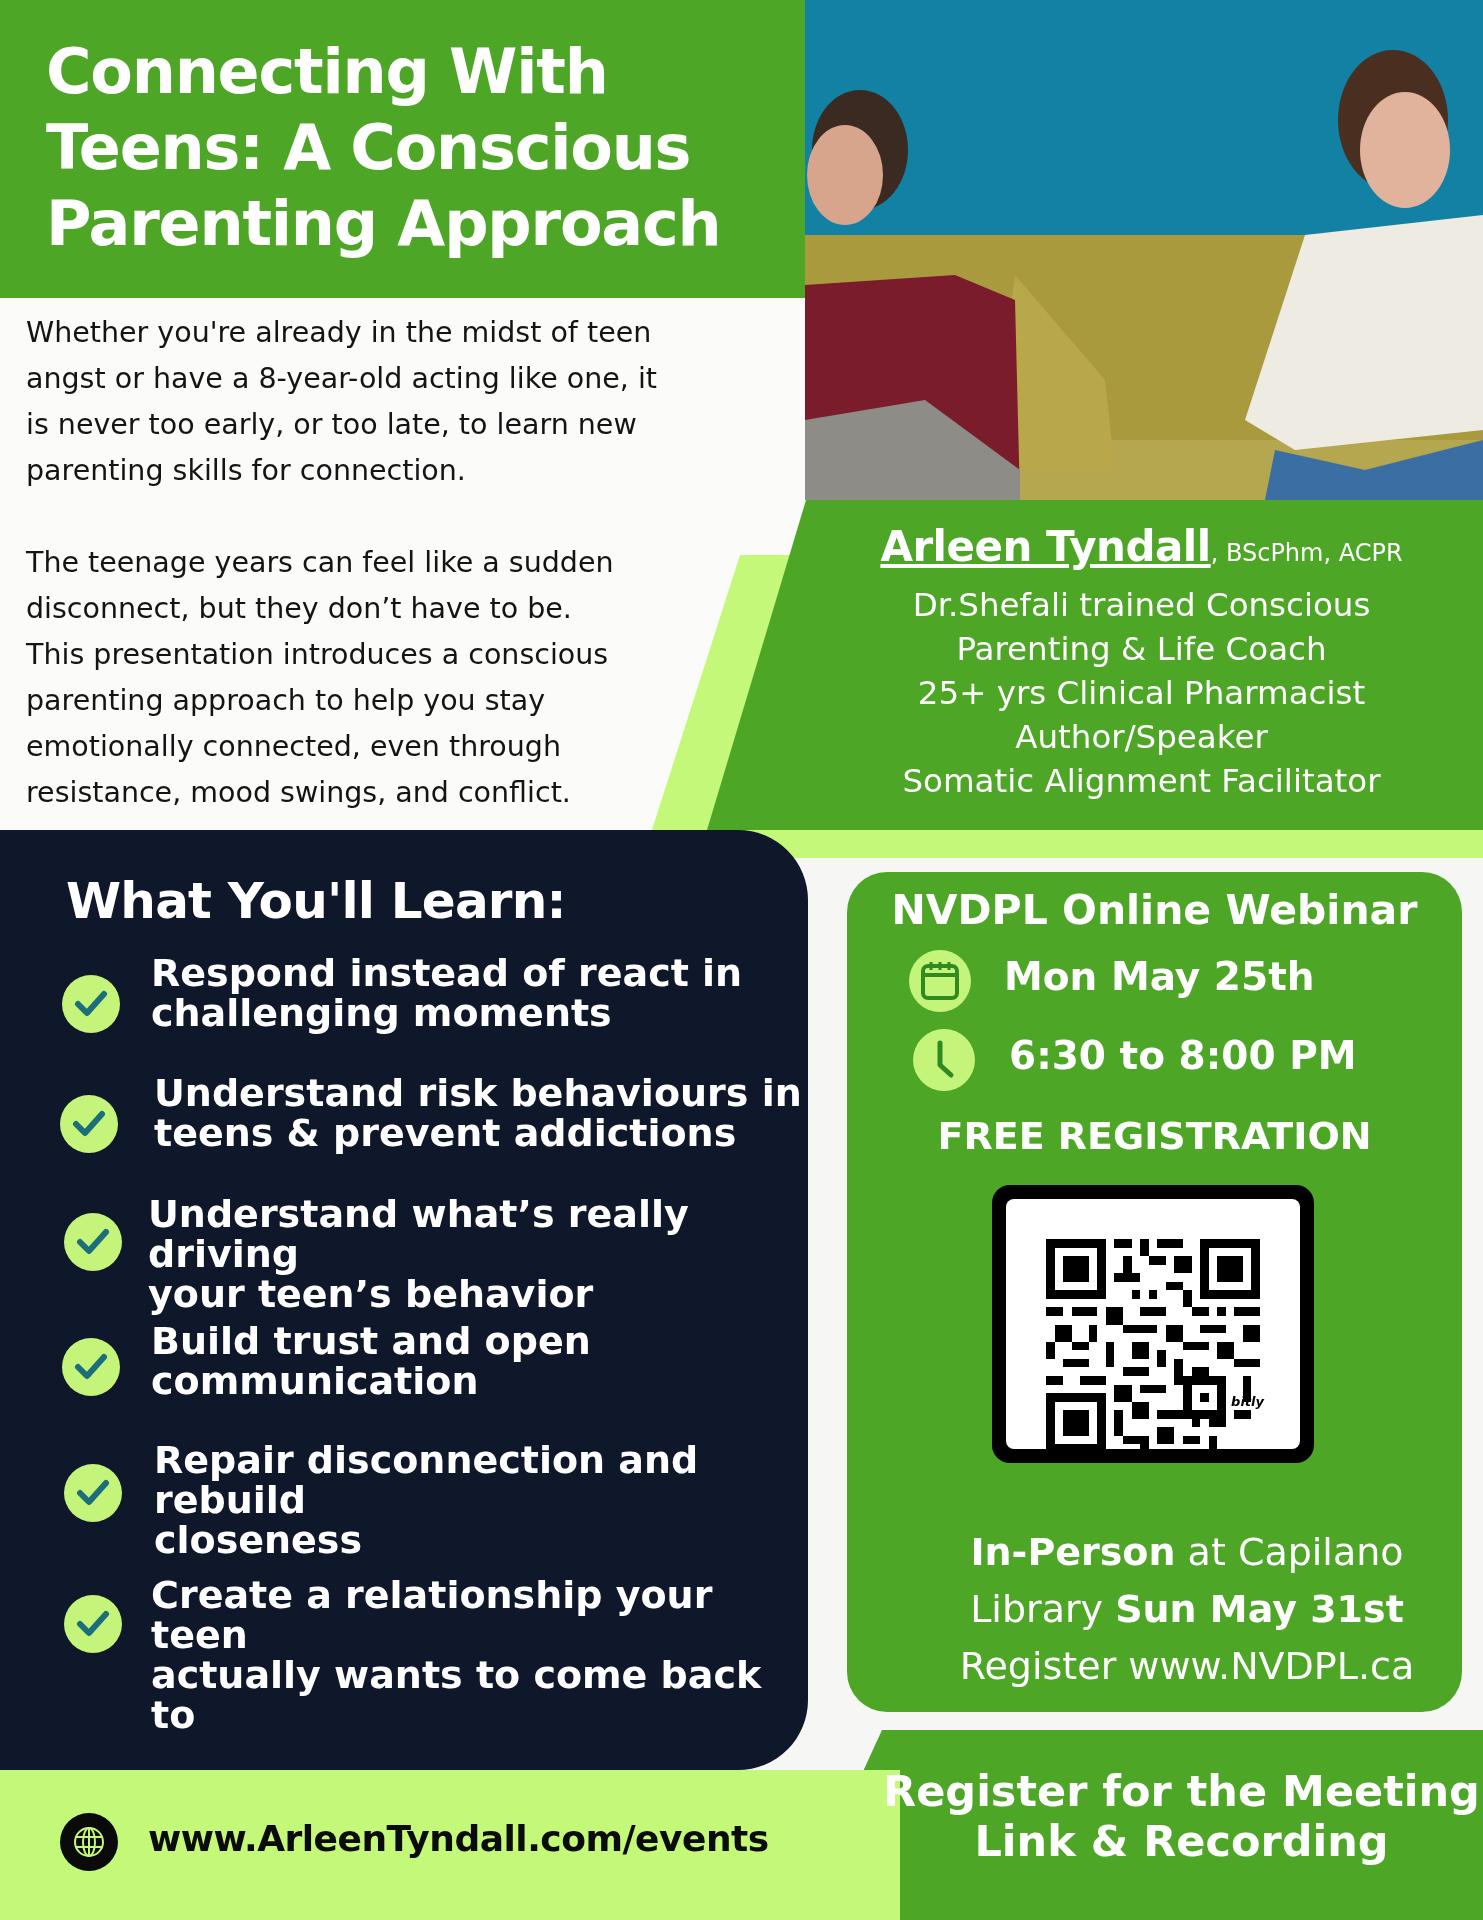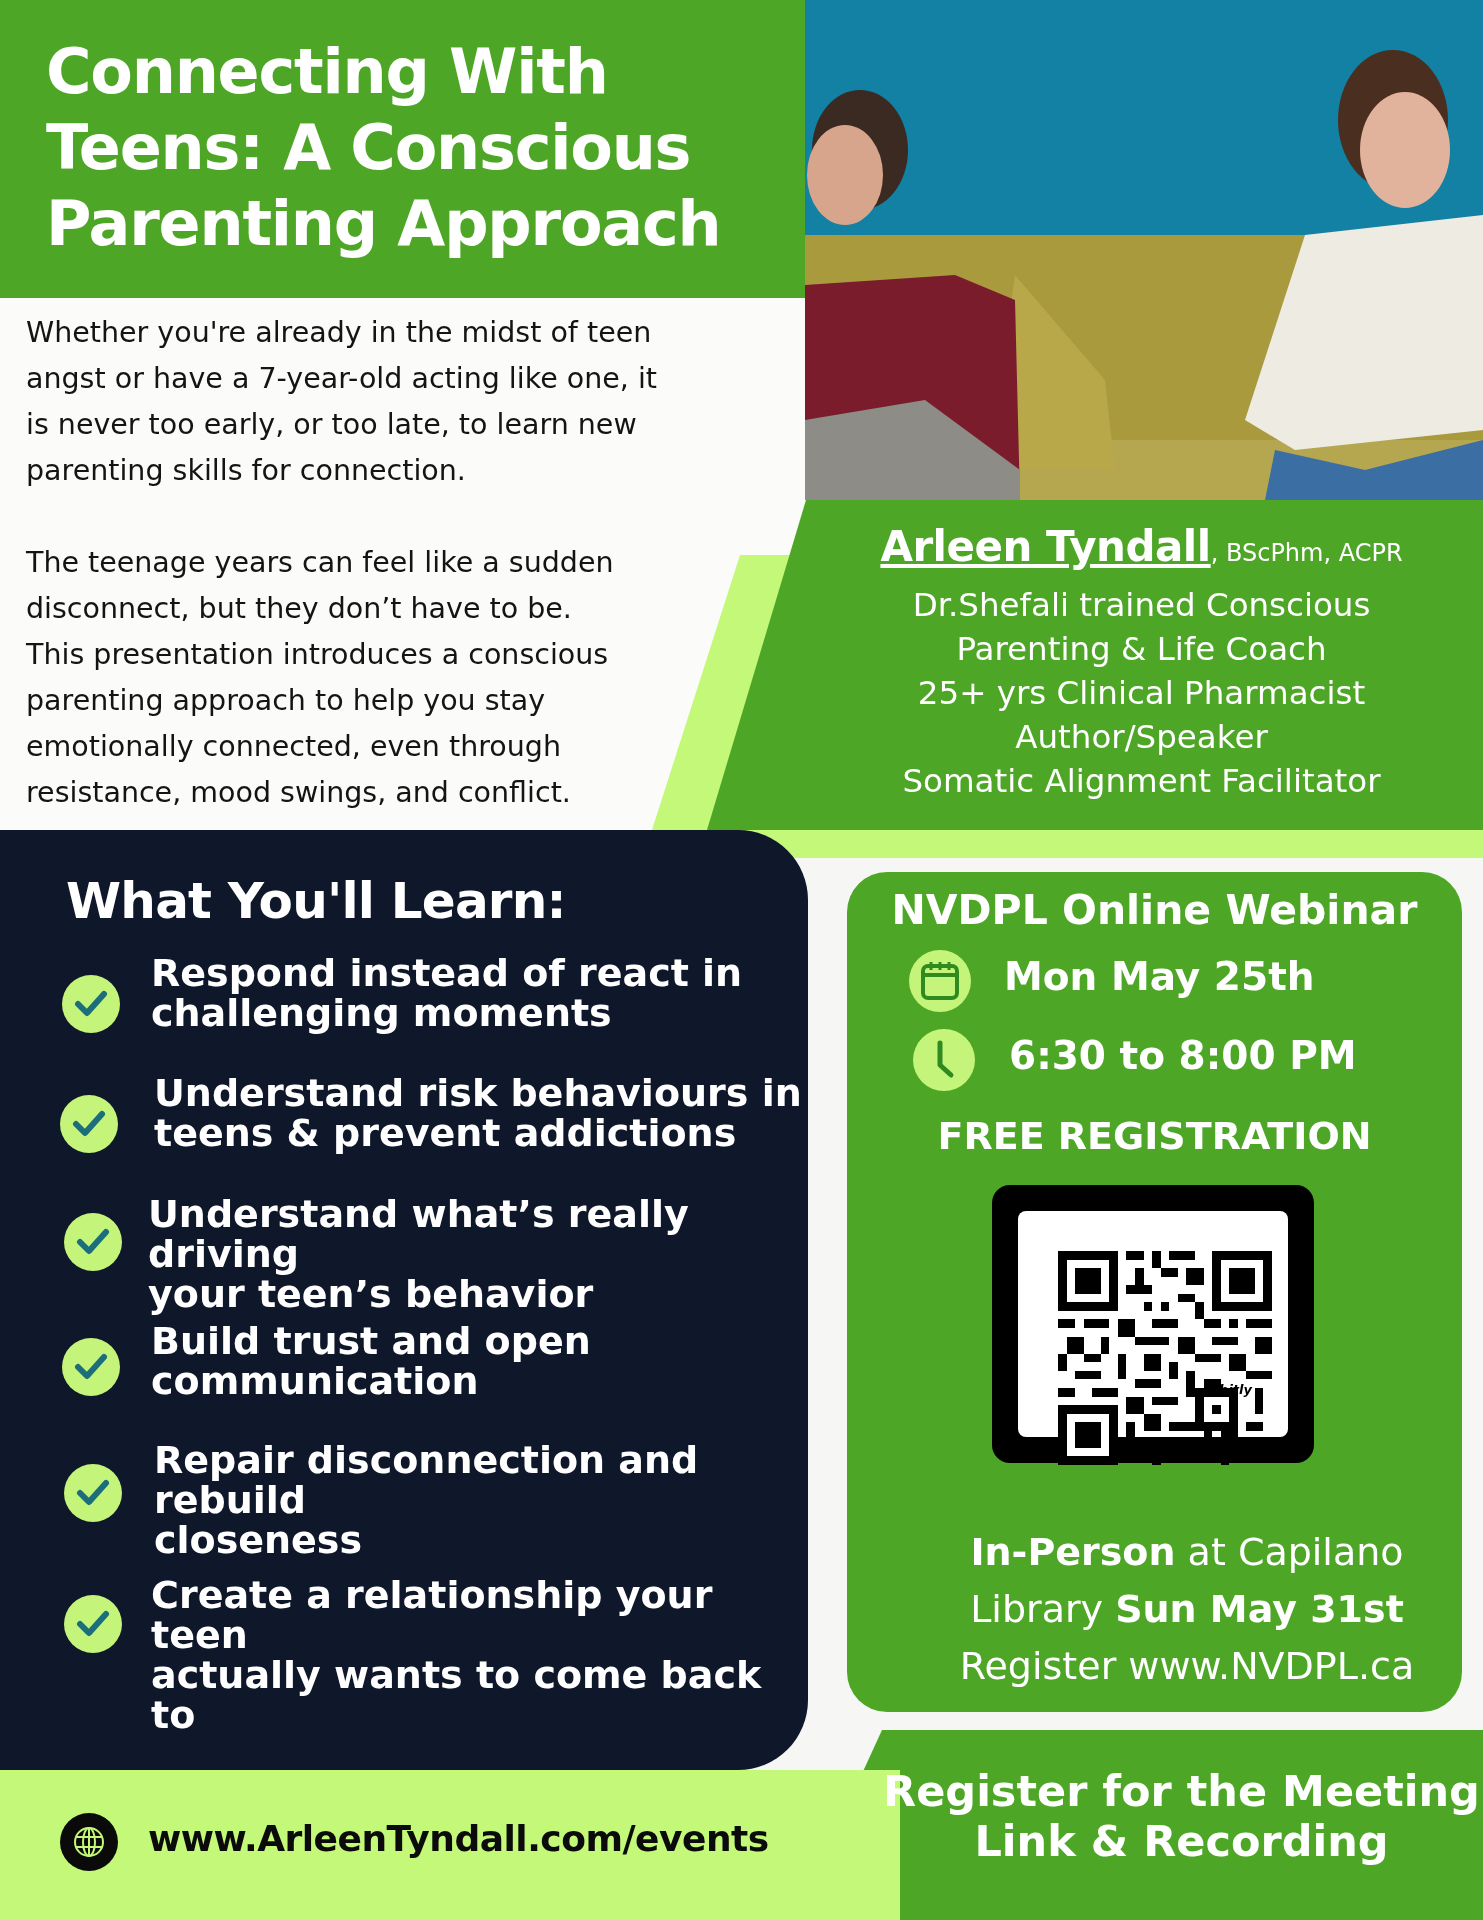--- a/index.html
+++ b/index.html
@@ -38,21 +38,21 @@
   .check svg { position:absolute; left:12px; top:14px; }
   .learn-text { position:absolute; color:#fff; font-weight:bold; font-size:38px; line-height:40px; white-space:pre-line; }
 
   
   #webinar { left:847px; top:872px; width:615px; height:840px; background:#4ea627; border-radius:40px; color:#fff; }
   #web-title { position:absolute; left:0; width:615px; top:14px; text-align:center; font-weight:bold; font-size:41px; }
   .web-row { position:absolute; }
   .web-icon { position:absolute; width:62px; height:62px; border-radius:50%; background:#c4f57a; }
   .web-row-text { position:absolute; white-space:nowrap; font-weight:bold; font-size:39px; }
   #web-reg { position:absolute; left:0; width:615px; top:242px; text-align:center; font-weight:bold; font-size:38px; }
-  #qr-frame { position:absolute; left:145px; top:313px; width:322px; height:278px; background:#000; border-radius:18px; padding:26px; }
+  #qr-frame { position:absolute; left:145px; top:313px; width:322px; height:278px; background:#000; border-radius:18px; padding:14px; }
   #qr-inner { width:100%; height:100%; background:#fff; border-radius:8px; position:relative; }
   #qr-inner svg { position:absolute; left:40px; top:40px; }
   #qr-brand { position:absolute; right:36px; bottom:40px; color:#000; font-size:13px; font-weight:bold; font-style:italic; }
   #inperson { position:absolute; left:0; width:680px; top:652px; text-align:center; font-size:38px; line-height:57px; }
   #inperson b { font-weight:bold; }
 
   
   #bottom-light { left:0; top:1770px; width:900px; height:150px; background:#c4f878; }
   #globe { left:60px; top:1813px; width:58px; height:58px; border-radius:50%; background:#0a0a0a; }
   #globe svg { position:absolute; left:13px; top:13px; }
@@ -85,21 +85,21 @@
 
     <ellipse cx="588" cy="120" rx="55" ry="70" fill="#4a2e20"></ellipse>
     <ellipse cx="600" cy="150" rx="45" ry="58" fill="#e2b39c"></ellipse>
     <path d="M500 235 L678 215 L678 430 L490 450 L440 420 Z" fill="#eeebe3"></path>
     <path d="M470 450 L560 470 L678 440 L678 500 L460 500 Z" fill="#3b6ea3"></path>
   </svg>
 </div>
 
 <div id="intro" class="abs">
   <p>Whether you're already in the midst of teen
-angst or have a 7-year-old acting like one, it
+angst or have a 8-year-old acting like one, it
 is never too early, or too late, to learn new
 parenting skills for connection.</p>
   <p>The teenage years can feel like a sudden
 disconnect, but they don’t have to be.
 This presentation introduces a conscious
 parenting approach to help you stay
 emotionally connected, even through
 resistance, mood swings, and conflict.</p>
 </div>
 

